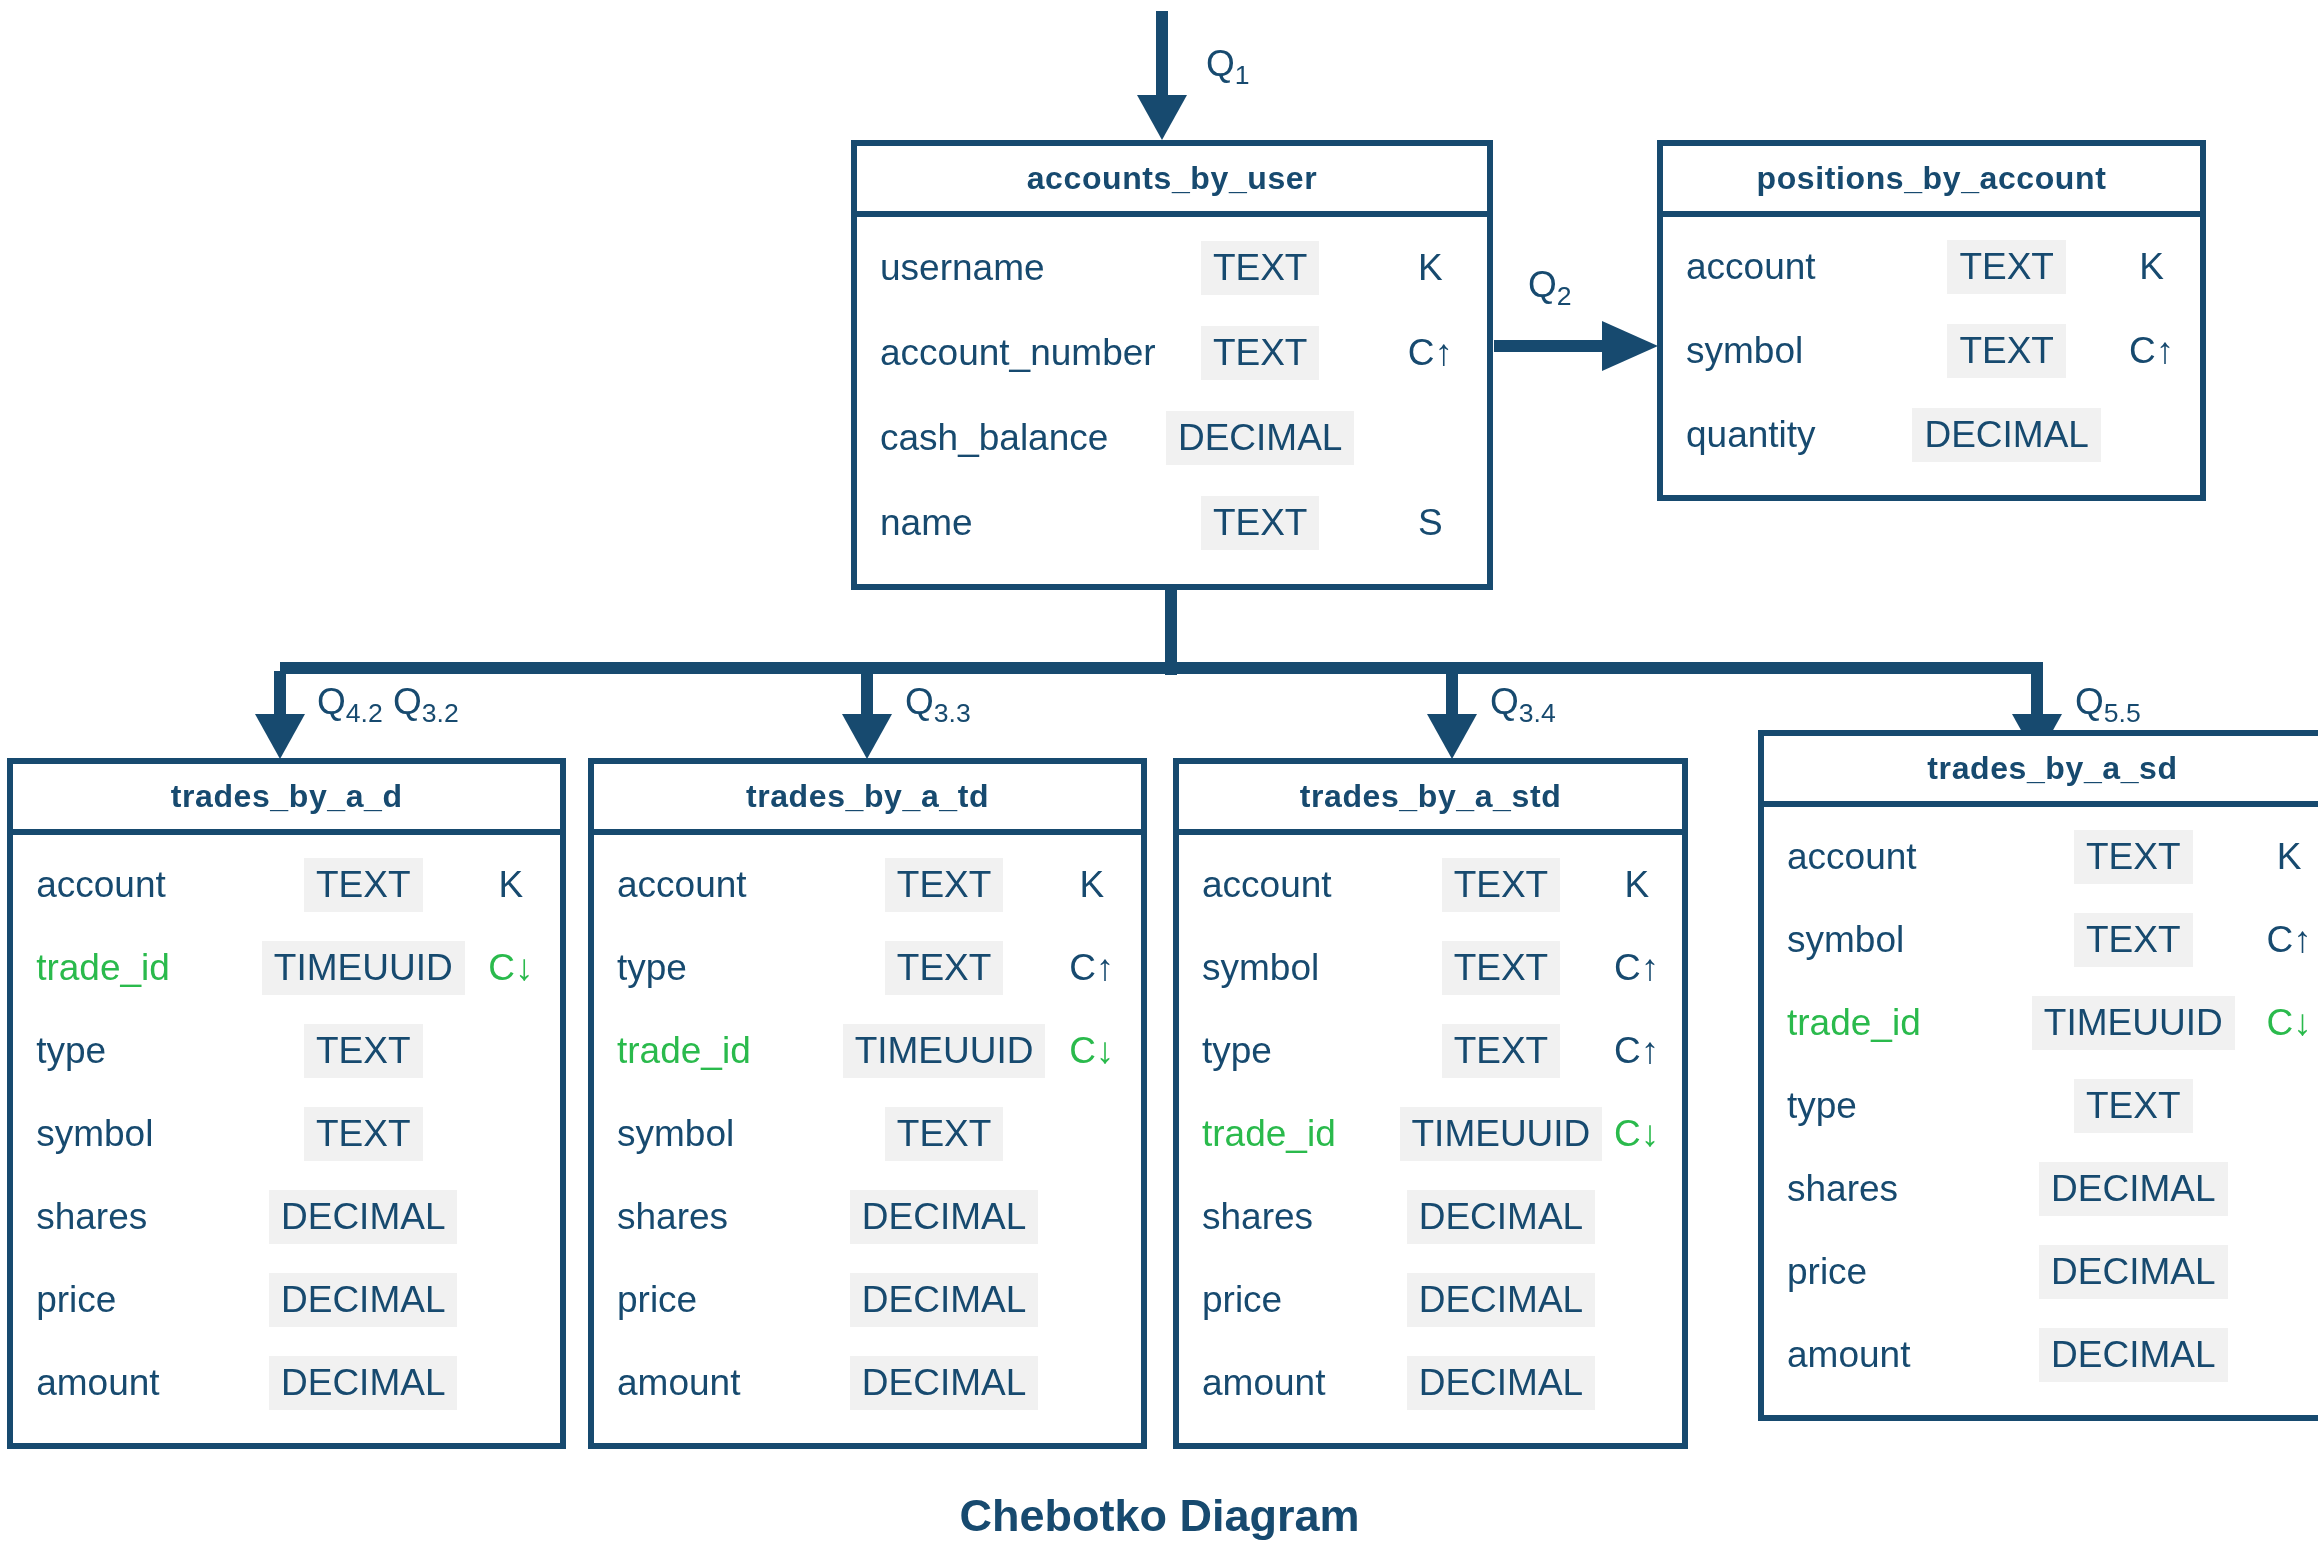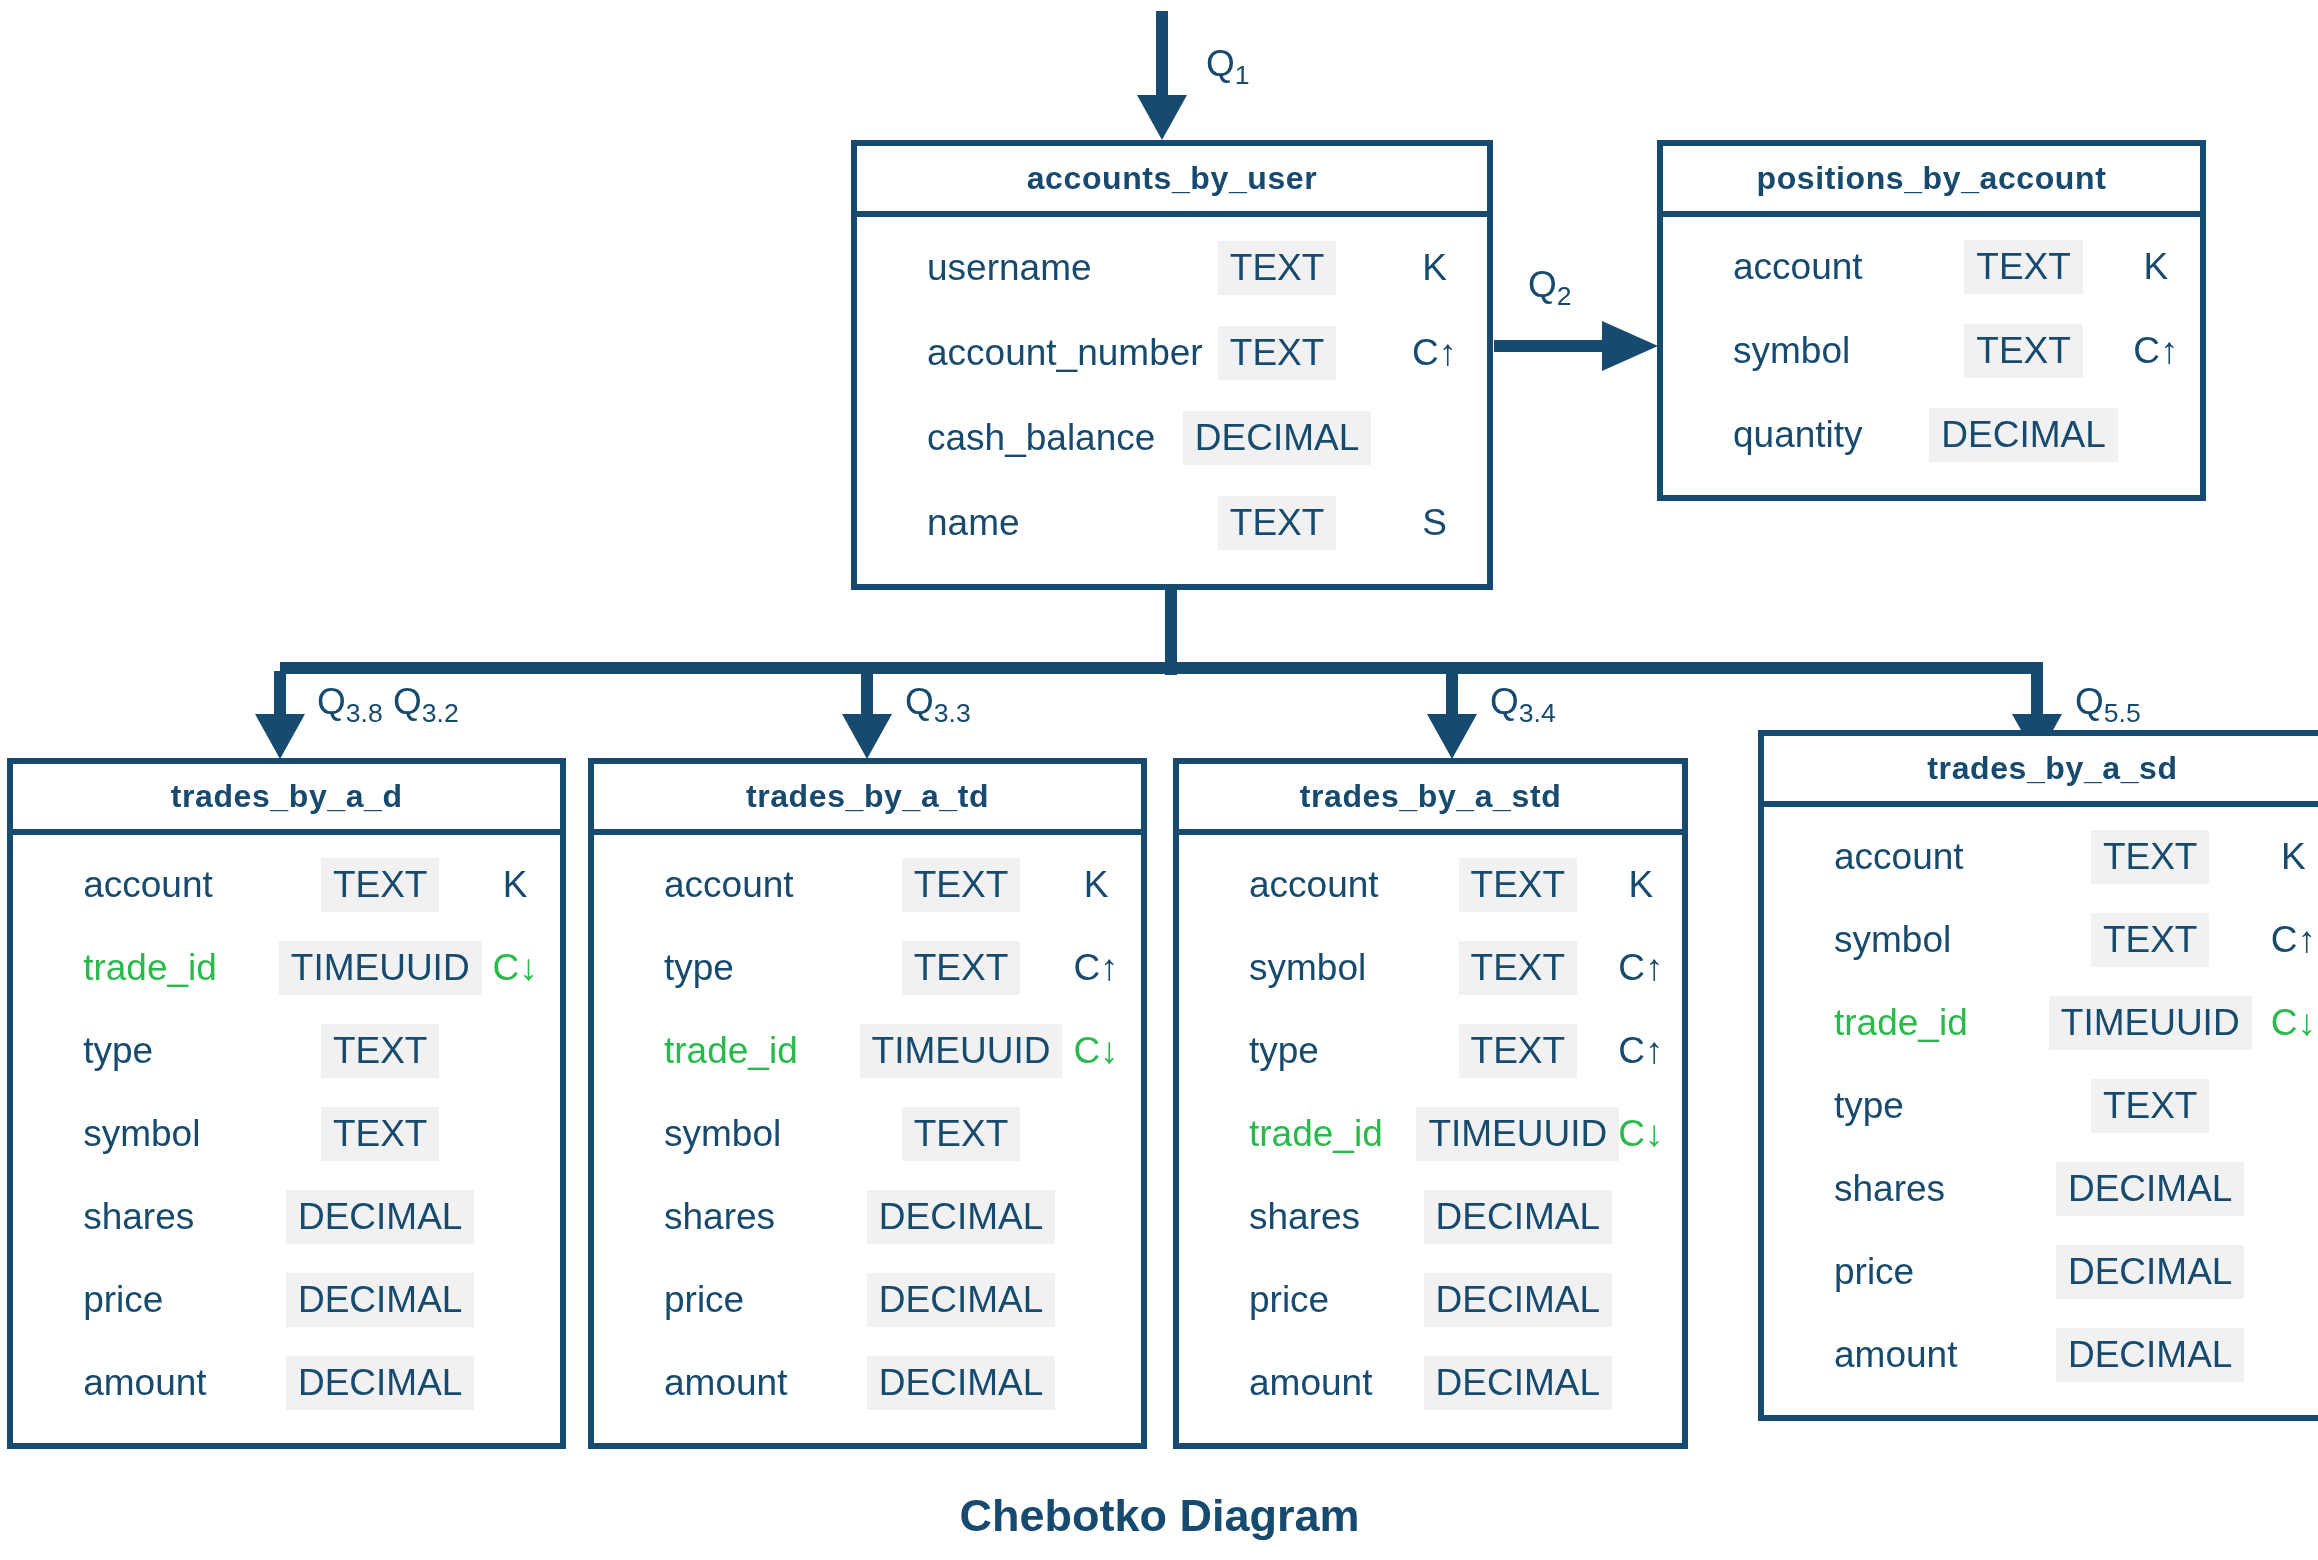--- a/index.html
+++ b/index.html
@@ -21,21 +21,21 @@
     position:absolute;border:6.6px solid var(--navy);background:#fff;
     display:flex;flex-direction:column;
   }
   .entity-title{
     flex:0 0 71px;border-bottom:6.6px solid var(--navy);
     display:flex;align-items:center;justify-content:center;
     font-size:32px;font-weight:bold;letter-spacing:0.6px;
   }
   .fields{
     flex:1 1 auto;display:flex;flex-direction:column;
-    justify-content:space-around;padding:8.5px 0 18px 0;margin-left:47px;
+    justify-content:space-around;padding:8.5px 0 18px 0;
   }
   .frow{
     display:grid;grid-template-columns:46% 36% 18%;align-items:center;
     font-size:37px;
   }
   .fname{padding-left:23px;white-space:nowrap;}
   .ftype{display:flex;justify-content:center;align-items:flex-end;}
   .chip{background:var(--chip);padding:6px 12px;white-space:nowrap;}
   .fkey{text-align:center;white-space:nowrap;}
   .hl{color:var(--green);}
@@ -71,21 +71,21 @@
 
   <div class="line" style="left:1494px;top:340px;width:110px;height:12px"></div>
   <div class="head-right" style="left:1602px;top:321px"></div>
   <div class="qlabel" style="left:1528px;top:264px"><span>Q</span><sub>2</sub></div>
 
   <div class="line" style="left:1165px;top:590px;width:12px;height:85px"></div>
   <div class="line" style="left:280px;top:662px;width:1763px;height:12px"></div>
 
   <div class="line" style="left:274px;top:671px;width:12px;height:45px"></div>
   <div class="head-down" style="left:255px;top:714px"></div>
-  <div class="qlabel" style="left:317px;top:681px"><span>Q</span><sub>3.8</sub> <span>Q</span><sub>3.2</sub></div>
+  <div class="qlabel" style="left:317px;top:681px"><span>Q</span><sub>4.2</sub> <span>Q</span><sub>3.2</sub></div>
 
   <div class="line" style="left:861px;top:671px;width:12px;height:45px"></div>
   <div class="head-down" style="left:842px;top:714px"></div>
   <div class="qlabel" style="left:905px;top:681px"><span>Q</span><sub>3.3</sub></div>
 
   <div class="line" style="left:1446px;top:671px;width:12px;height:45px"></div>
   <div class="head-down" style="left:1427px;top:714px"></div>
   <div class="qlabel" style="left:1490px;top:681px"><span>Q</span><sub>3.4</sub></div>
 
   <div class="line" style="left:2031px;top:671px;width:12px;height:45px"></div>

